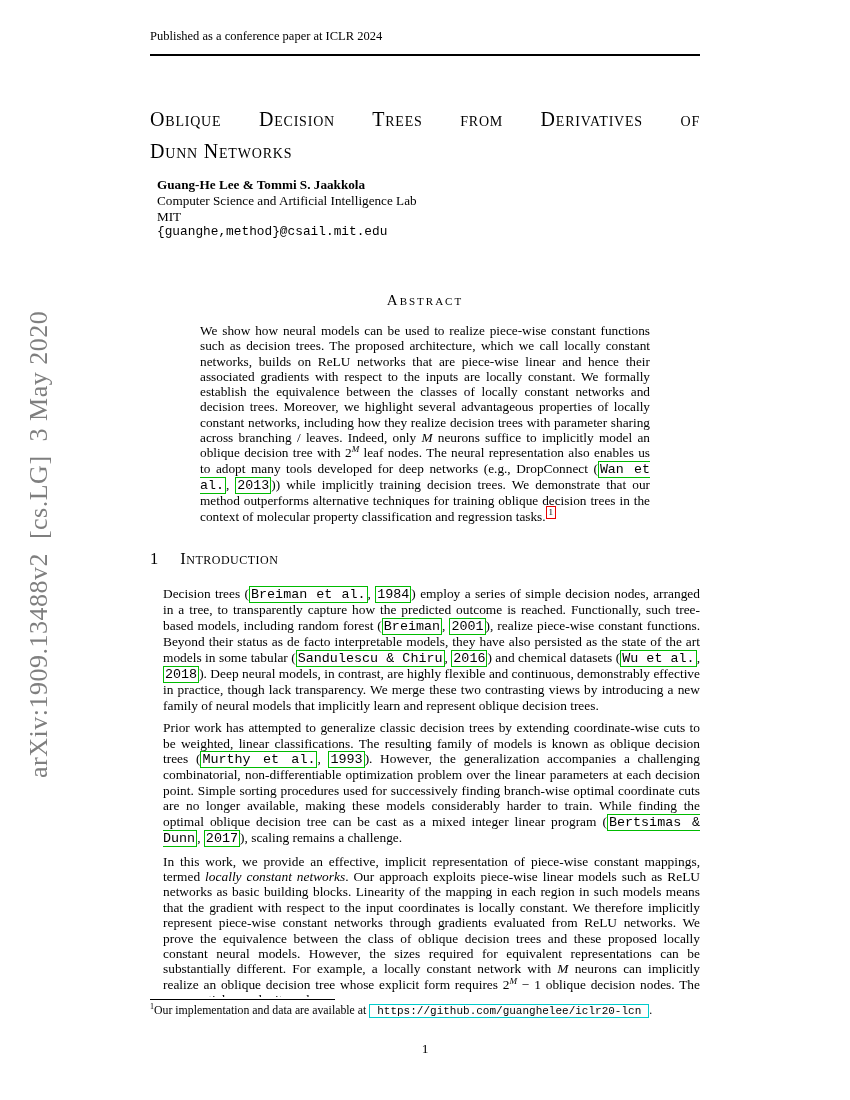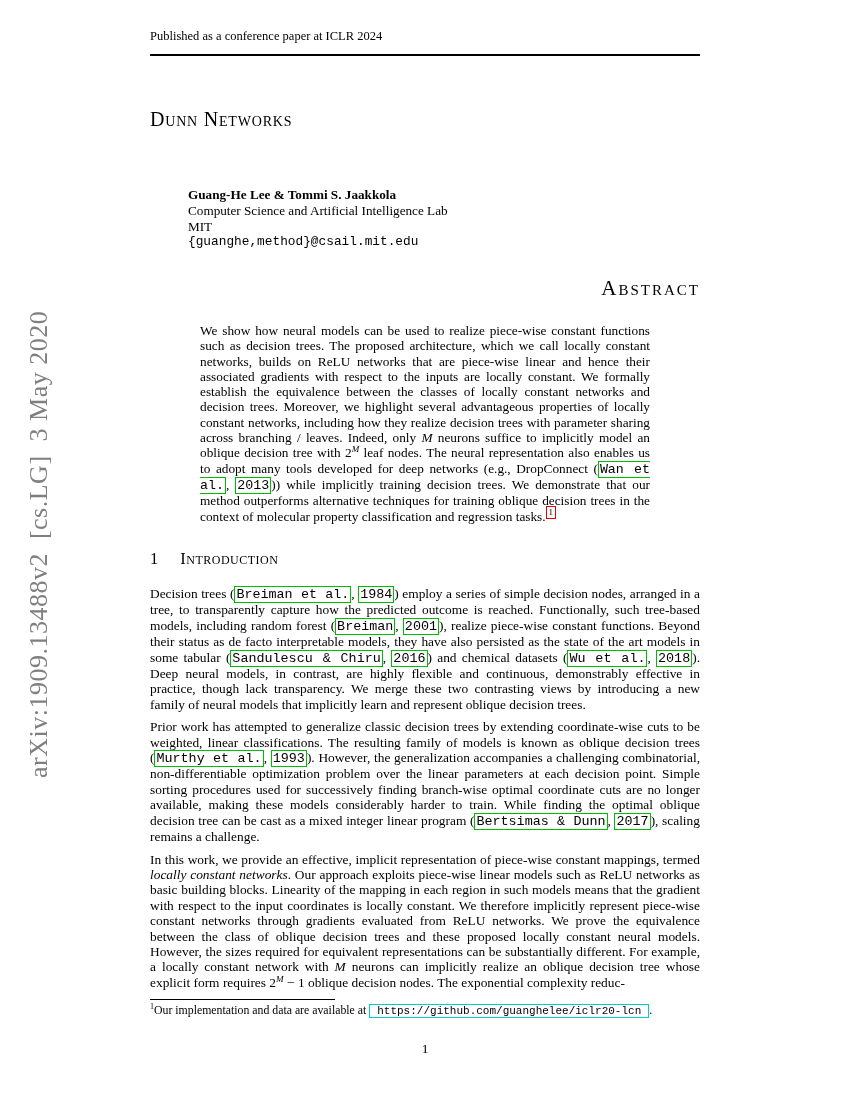--- a/index.html
+++ b/index.html
@@ -38,31 +38,31 @@
   #title-block {
     position: absolute; left: 150px; top: 103px; width: 550px;
     font-size: 20px; line-height: 32px;
     font-variant: small-caps;
     letter-spacing: 0.8px;
   }
   #title-line1 { text-align: justify; text-align-last: justify; }
 
   
   #authors-block {
-    position: absolute; left: 157px; top: 187px;
-    font-size: 13.2px; line-height: 15.8px; margin-left: 31px;
+    position: absolute; left: 157px; top: 177px;
+    font-size: 13.2px; line-height: 15.8px;
   }
   #author-names { font-weight: bold; }
   #author-email { font-family: "Liberation Mono", monospace; font-size: 12.8px; }
 
   
   #abstract-heading {
-    position: absolute; left: 150px; top: 276px; width: 550px;
-    text-align: right; font-variant: small-caps;
-    font-size: 21px; letter-spacing: 2px;
+    position: absolute; left: 150px; top: 292px; width: 550px;
+    text-align: center; font-variant: small-caps;
+    font-size: 15px; letter-spacing: 2px;
   }
   #abstract-body {
     position: absolute; left: 200px; top: 323px; width: 450px;
     font-size: 13.3px; line-height: 15.3px;
     text-align: justify;
   }
 
   
   #section-heading {
     position: absolute; left: 150px; top: 549px;
@@ -71,21 +71,21 @@
   }
   #section-title { font-variant: small-caps; letter-spacing: 0.5px; margin-left: 22px; }
 
   
   #content {
     position: absolute; left: 150px; top: 586px; width: 550px; height: 411px;
     overflow: hidden;
     font-size: 13.4px; line-height: 15.4px;
     text-align: justify;
   }
-  #content p { margin: 0 0 7px 0; }
+  #content p { margin: 0 0 7px 13px; }
 
   
   #footnote-rule {
     position: absolute; left: 150px; top: 999px;
     width: 185px; height: 1px; background: #000;
   }
   #footnote-block {
     position: absolute; left: 150px; top: 1003px; width: 552px;
     font-size: 11.8px; line-height: 14px;
   }
@@ -119,20 +119,21 @@
 </style>
 </head>
 <body>
 
 <div id="watermark">arXiv:1909.13488v2  [cs.LG]  3 May 2020</div>
 
 <div id="header-text">Published as a conference paper at ICLR 2024</div>
 <div id="header-rule"></div>
 
 <div id="title-block">
+  <div id="title-line1">Oblique Decision Trees from Derivatives of</div>
   <div id="title-line2">Dunn Networks</div>
 </div>
 
 <div id="authors-block">
   <div id="author-names">Guang-He Lee &amp; Tommi S. Jaakkola</div>
   <div id="author-affiliation">Computer Science and Artificial Intelligence Lab</div>
   <div id="author-institution">MIT</div>
   <div id="author-email">{guanghe,method}@csail.mit.edu</div>
 </div>
 

